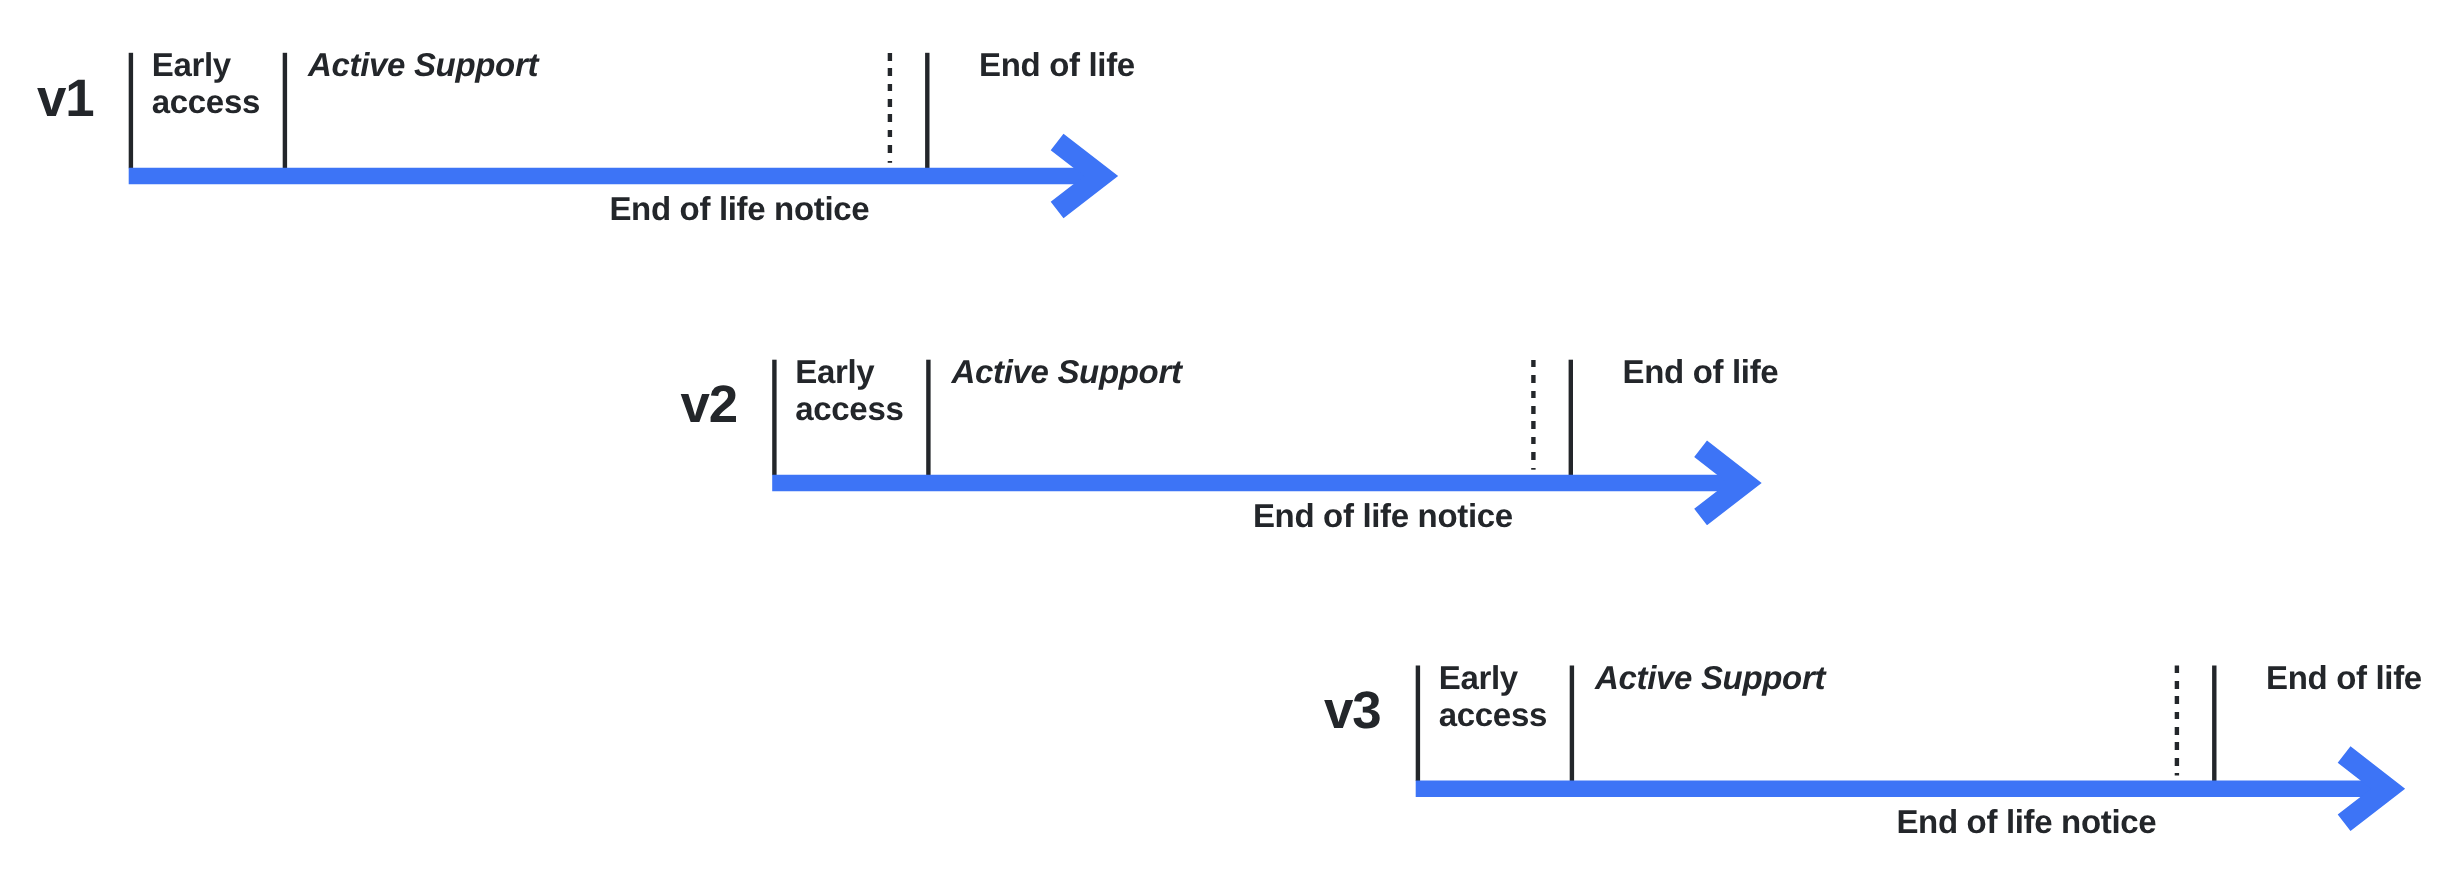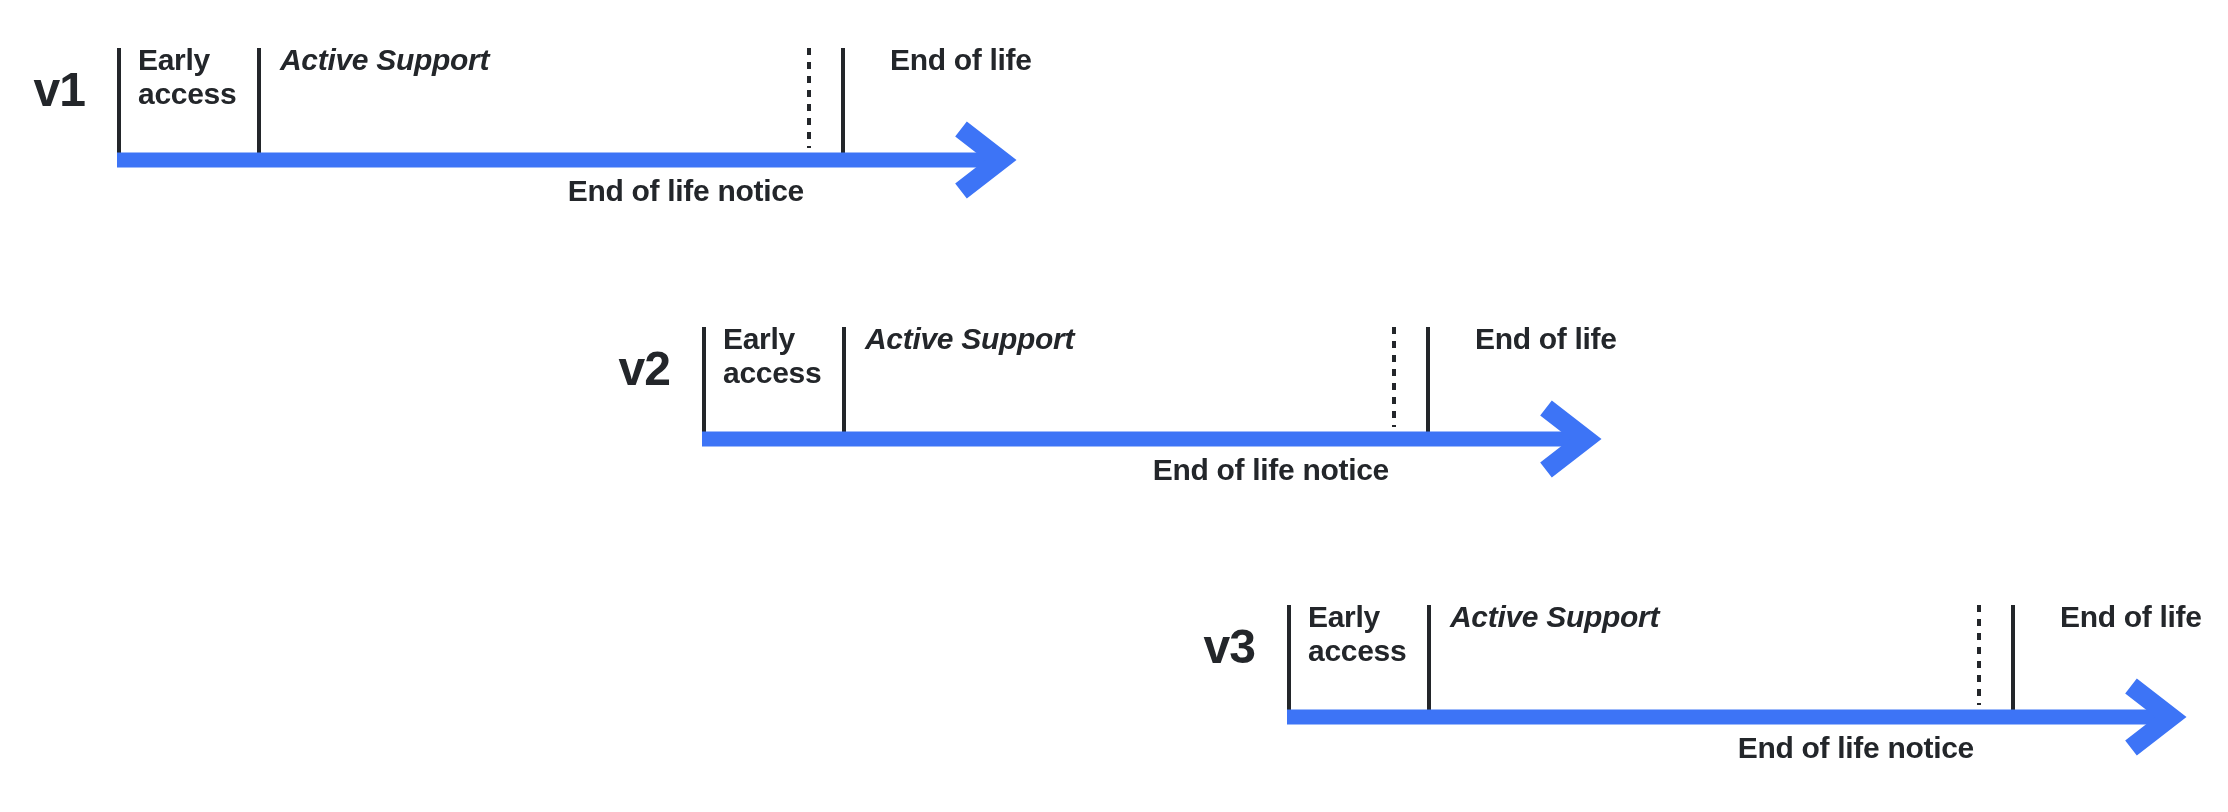--- a/index.html
+++ b/index.html
@@ -37,21 +37,21 @@
     white-space:nowrap;letter-spacing:-0.3px;
   }
   .seg-label.early{left:21px;width:122px;white-space:normal;}
   .seg-label.active{left:163px;font-style:italic;}
   .seg-label.eol{left:773px;}
   svg.arrow{position:absolute;left:0;top:62px;overflow:visible;}
   .arrow .bar{stroke:var(--blue);stroke-width:15;}
   .arrow .head{stroke:var(--blue);stroke-width:19;fill:none;stroke-linejoin:miter;stroke-miterlimit:4;stroke-linecap:butt;}
   .notice{
     position:absolute;left:437px;top:126px;width:250px;
-    text-align:right;font-size:30px;font-weight:700;line-height:34px;
+    font-size:30px;font-weight:700;line-height:34px;
     white-space:nowrap;letter-spacing:-0.3px;
   }
 </style>
 </head>
 <body>
 
 <div class="stage">
 
   <div class="timeline" style="left:117px;top:48px;">
     <div class="vlabel">v1</div>

